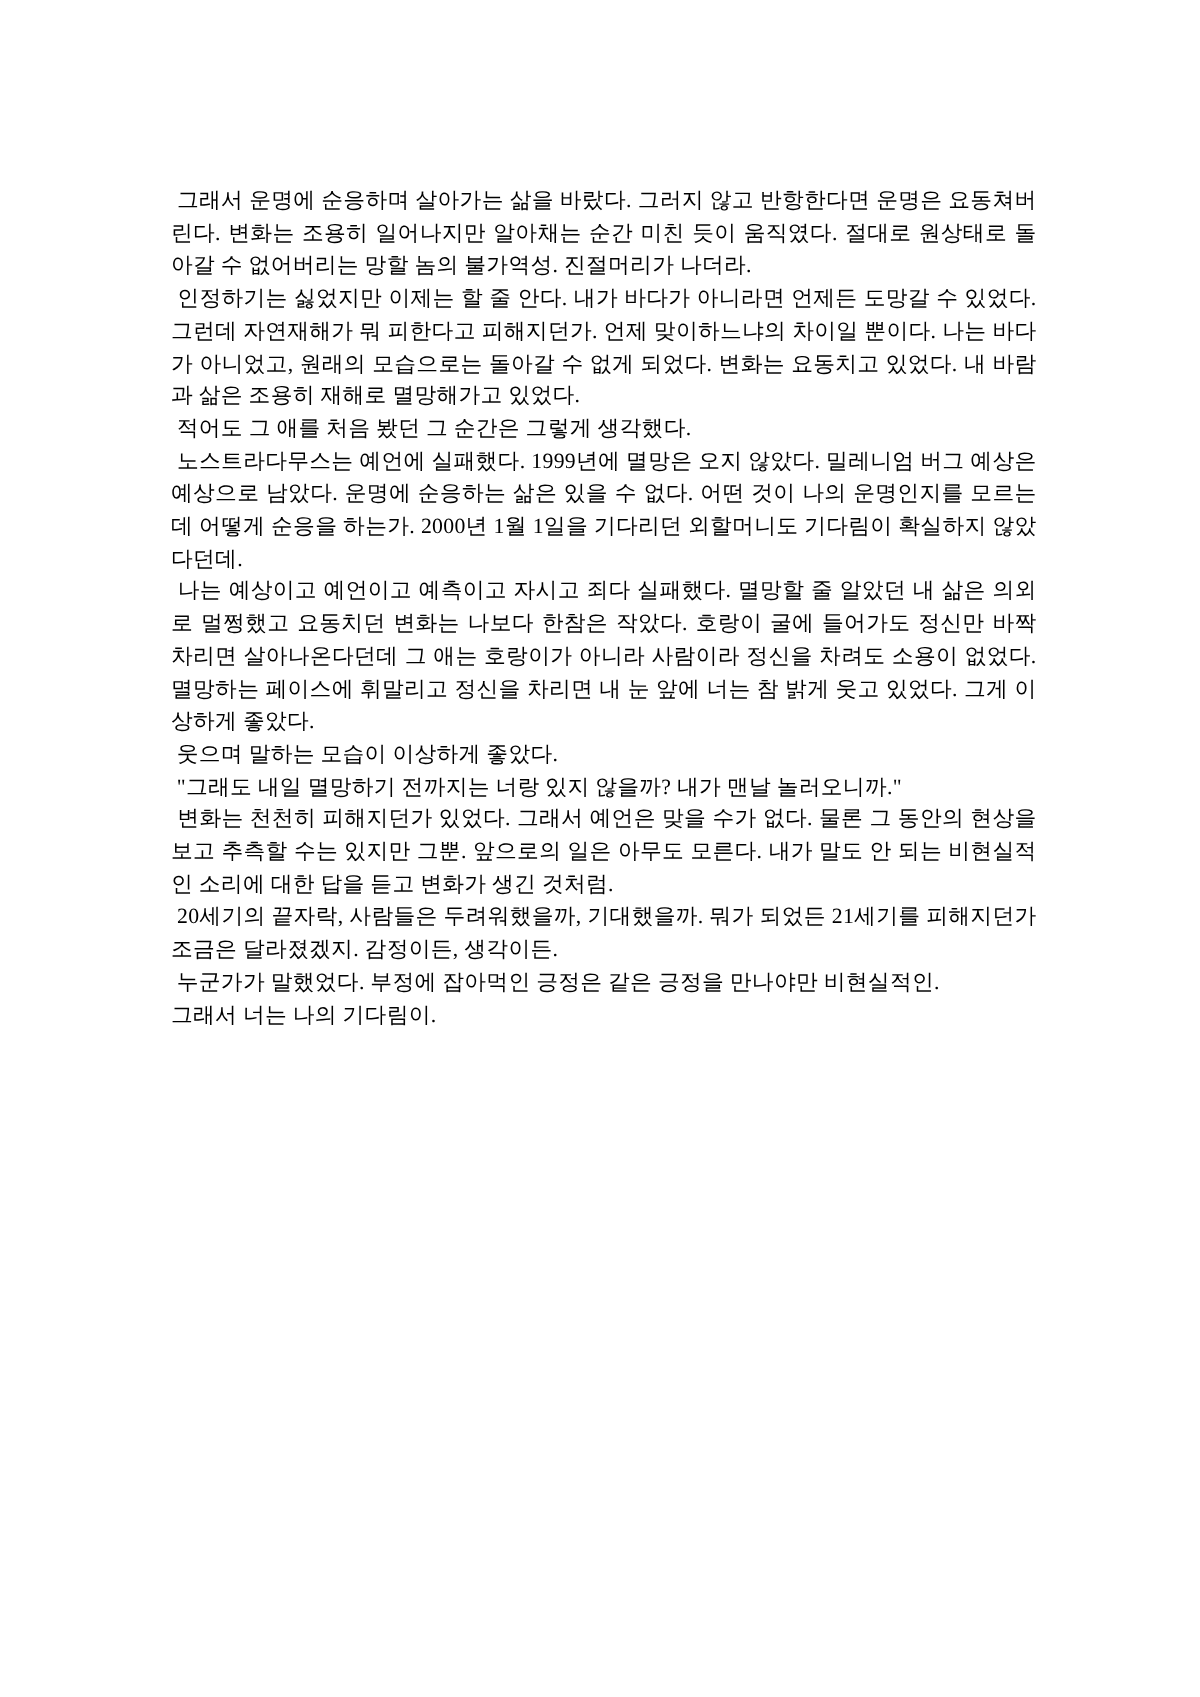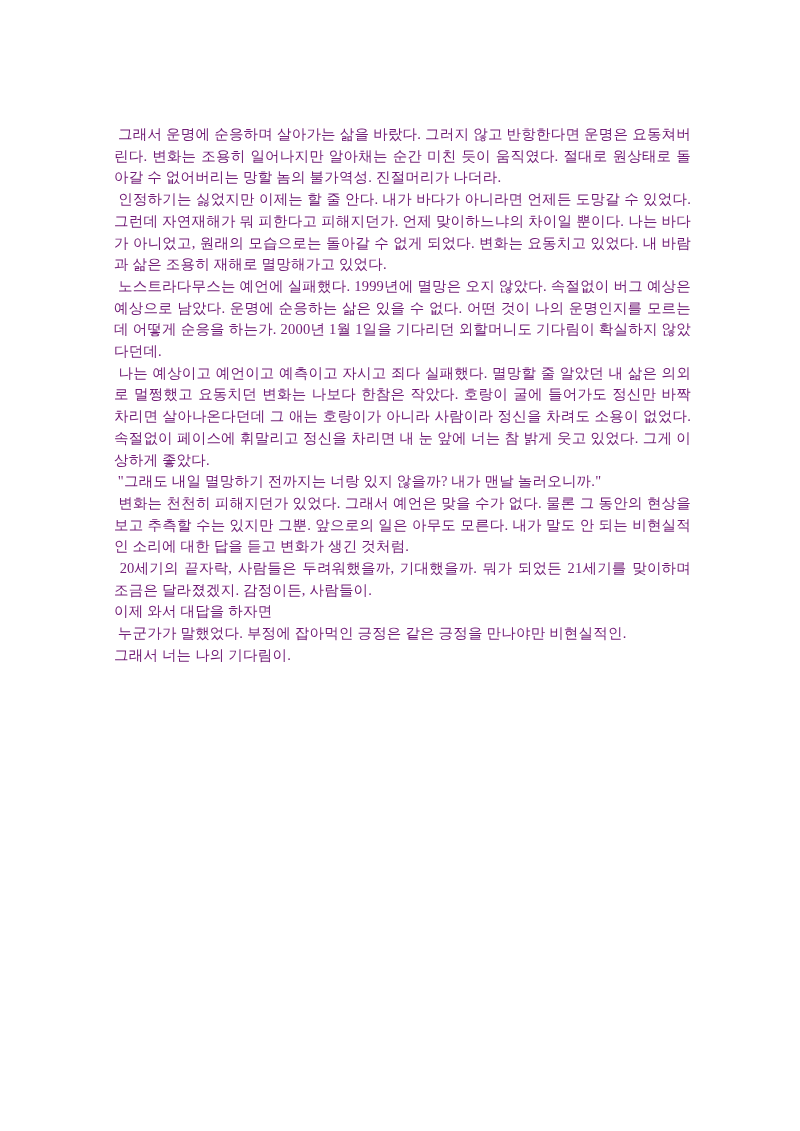--- a/index.html
+++ b/index.html
@@ -20,42 +20,43 @@
     left: 0;
     width: 800px;
     height: 1131px;
     background: #ffffff;
   }
   .text-block {
     position: absolute;
     top: 124px;
     left: 114px;
     width: 577px;
-    color: #701a75;
+    color: #000000;
     font-size: 14.5px;
     line-height: 21.7px;
     letter-spacing: 0.2px;
   }
   .text-block p {
     margin: 0;
     padding: 0;
     text-align: justify;
     word-break: break-all;
     white-space: pre-wrap;
   }
 </style>
 </head>
 <body>
 
 <div class="page">
   <div class="text-block">
     <p> 그래서 운명에 순응하며 살아가는 삶을 바랐다. 그러지 않고 반항한다면 운명은 요동쳐버린다. 변화는 조용히 일어나지만 알아채는 순간 미친 듯이 움직였다. 절대로 원상태로 돌아갈 수 없어버리는 망할 놈의 불가역성. 진절머리가 나더라.</p>
     <p> 인정하기는 싫었지만 이제는 할 줄 안다. 내가 바다가 아니라면 언제든 도망갈 수 있었다. 그런데 자연재해가 뭐 피한다고 피해지던가. 언제 맞이하느냐의 차이일 뿐이다. 나는 바다가 아니었고, 원래의 모습으로는 돌아갈 수 없게 되었다. 변화는 요동치고 있었다. 내 바람과 삶은 조용히 재해로 멸망해가고 있었다.</p>
-    <p> 노스트라다무스는 예언에 실패했다. 1999년에 멸망은 오지 않았다. 속절없이 버그 예상은 예상으로 남았다. 운명에 순응하는 삶은 있을 수 없다. 어떤 것이 나의 운명인지를 모르는데 어떻게 순응을 하는가. 2000년 1월 1일을 기다리던 외할머니도 기다림이 확실하지 않았다던데.</p>
-    <p> 나는 예상이고 예언이고 예측이고 자시고 죄다 실패했다. 멸망할 줄 알았던 내 삶은 의외로 멀쩡했고 요동치던 변화는 나보다 한참은 작았다. 호랑이 굴에 들어가도 정신만 바짝 차리면 살아나온다던데 그 애는 호랑이가 아니라 사람이라 정신을 차려도 소용이 없었다. 속절없이 페이스에 휘말리고 정신을 차리면 내 눈 앞에 너는 참 밝게 웃고 있었다. 그게 이상하게 좋았다.</p>
+    <p> 적어도 그 애를 처음 봤던 그 순간은 그렇게 생각했다.</p>
+    <p> 노스트라다무스는 예언에 실패했다. 1999년에 멸망은 오지 않았다. 밀레니엄 버그 예상은 예상으로 남았다. 운명에 순응하는 삶은 있을 수 없다. 어떤 것이 나의 운명인지를 모르는데 어떻게 순응을 하는가. 2000년 1월 1일을 기다리던 외할머니도 기다림이 확실하지 않았다던데.</p>
+    <p> 나는 예상이고 예언이고 예측이고 자시고 죄다 실패했다. 멸망할 줄 알았던 내 삶은 의외로 멀쩡했고 요동치던 변화는 나보다 한참은 작았다. 호랑이 굴에 들어가도 정신만 바짝 차리면 살아나온다던데 그 애는 호랑이가 아니라 사람이라 정신을 차려도 소용이 없었다. 멸망하는 페이스에 휘말리고 정신을 차리면 내 눈 앞에 너는 참 밝게 웃고 있었다. 그게 이상하게 좋았다.</p>
+    <p> 웃으며 말하는 모습이 이상하게 좋았다.</p>
     <p> "그래도 내일 멸망하기 전까지는 너랑 있지 않을까? 내가 맨날 놀러오니까."</p>
     <p> 변화는 천천히 피해지던가 있었다. 그래서 예언은 맞을 수가 없다. 물론 그 동안의 현상을 보고 추측할 수는 있지만 그뿐. 앞으로의 일은 아무도 모른다. 내가 말도 안 되는 비현실적인 소리에 대한 답을 듣고 변화가 생긴 것처럼.</p>
-    <p> 20세기의 끝자락, 사람들은 두려워했을까, 기대했을까. 뭐가 되었든 21세기를 맞이하며 조금은 달라졌겠지. 감정이든, 사람들이.</p>
-    <p>이제 와서 대답을 하자면</p>
+    <p> 20세기의 끝자락, 사람들은 두려워했을까, 기대했을까. 뭐가 되었든 21세기를 피해지던가 조금은 달라졌겠지. 감정이든, 생각이든.</p>
     <p> 누군가가 말했었다. 부정에 잡아먹인 긍정은 같은 긍정을 만나야만 비현실적인.</p>
     <p>그래서 너는 나의 기다림이.</p>
   </div>
 </div>
 
 </body></html>

